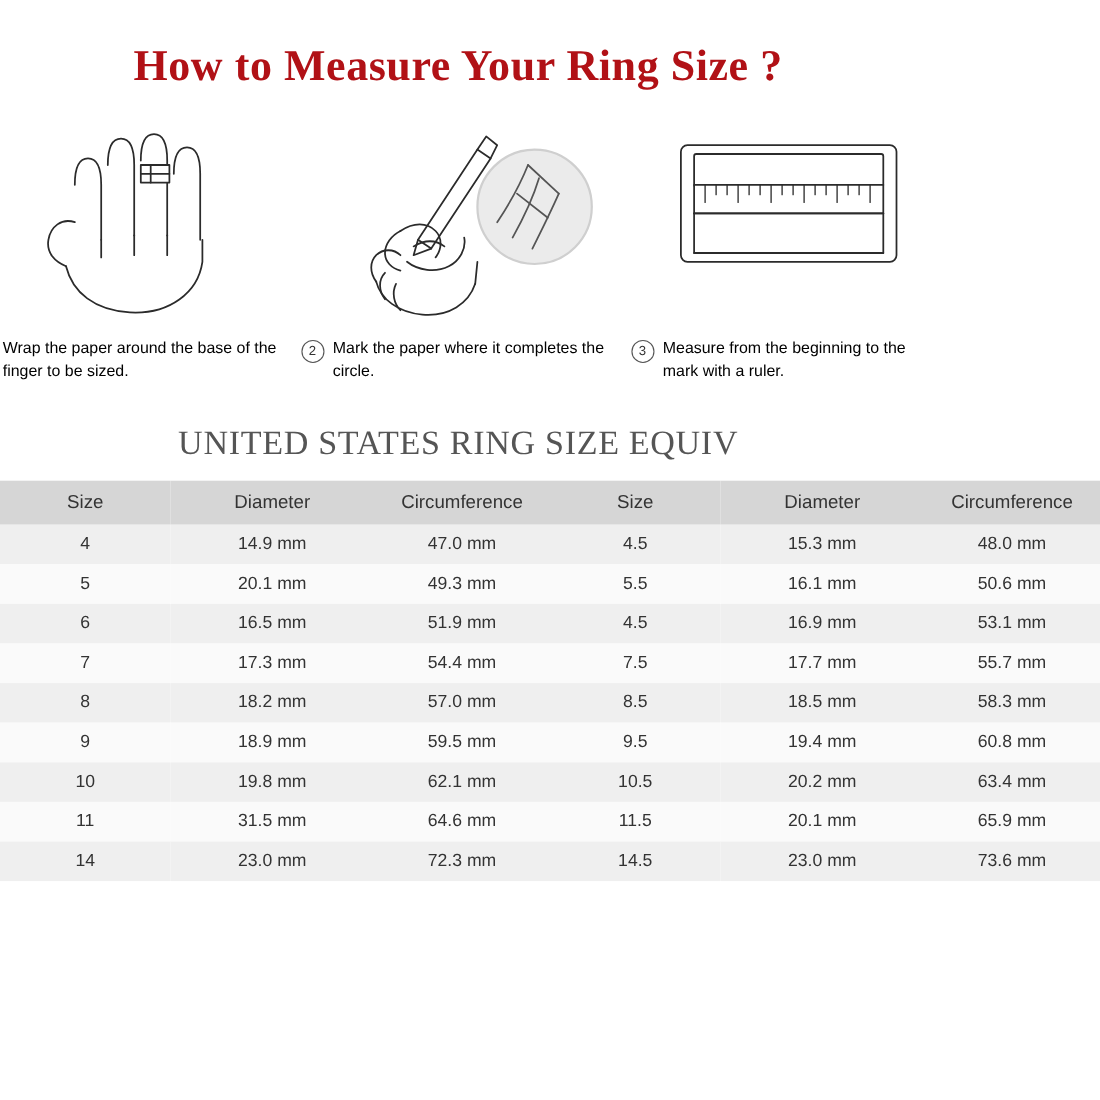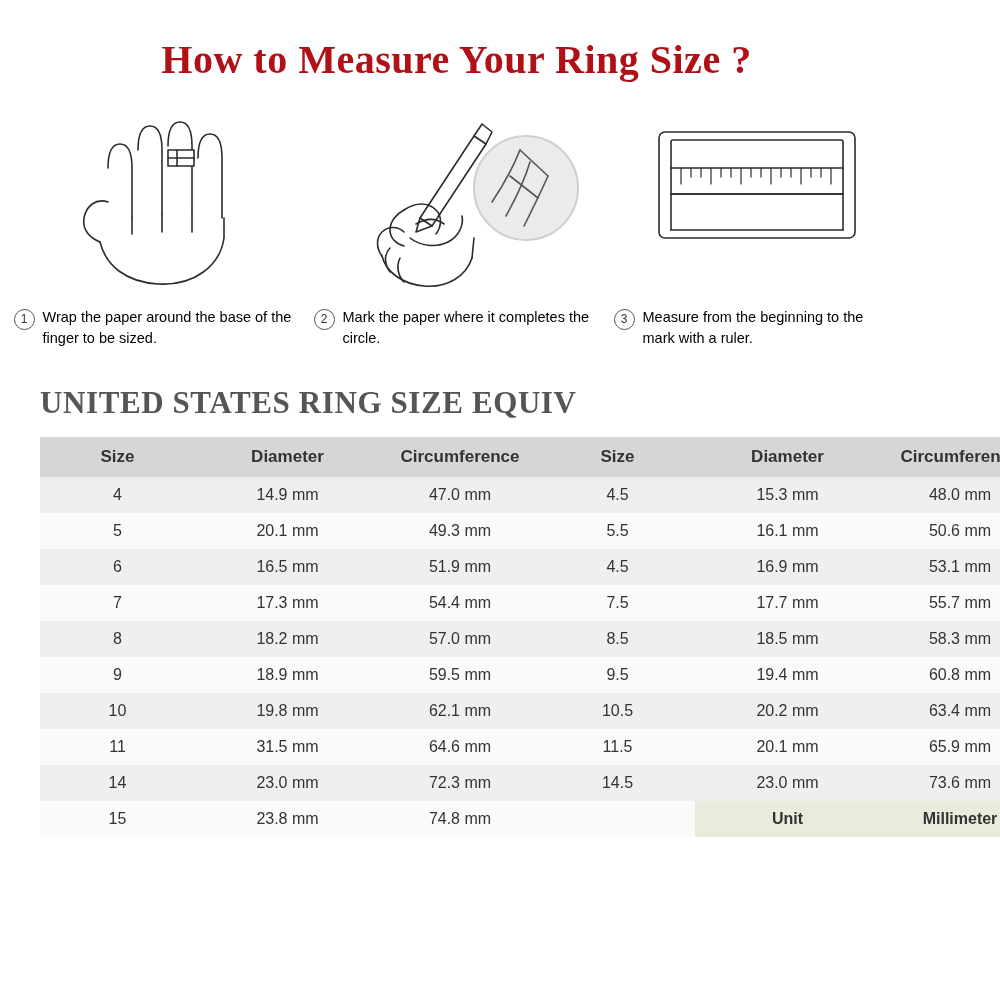--- a/index.html
+++ b/index.html
@@ -12,21 +12,20 @@
     height: 1000px;
     font-family: "Liberation Sans", sans-serif;
     color: #222;
     overflow: hidden;
   }
   .page {
     position: relative;
     width: 833px;
     height: 1000px;
     background: #ffffff;
-    margin-left: 40px;
   }
   .main-title {
     text-align: center;
     color: #b11116;
     font-family: "Liberation Serif", serif;
     font-weight: bold;
     font-size: 40px;
     letter-spacing: 0.5px;
     padding-top: 36px;
     margin: 0;
@@ -73,22 +72,23 @@
     margin-top: 2px;
   }
   .step-text {
     font-size: 14.5px;
     line-height: 21px;
     color: #000000;
   }
 
   
   .table-title {
+    text-align: center;
     font-family: "Liberation Serif", serif;
-    font-weight: bold;
+    font-weight: normal;
     font-size: 31px;
     color: #555;
     letter-spacing: 0.6px;
     margin: 36px 0 16px 0;
   }
   table.size-table {
     border-collapse: collapse;
     width: 1000px;
     table-layout: fixed;
   }
@@ -96,21 +96,21 @@
   table.size-table td {
     text-align: center;
     font-size: 16px;
     color: #333;
     padding: 0;
     height: 36px;
     vertical-align: middle;
   }
   table.size-table thead th {
     background: #d6d6d6;
-    font-weight: bold;
+    font-weight: normal;
     font-size: 17px;
     height: 40px;
   }
   table.size-table tbody tr.odd td {
     background: #efefef;
   }
   table.size-table tbody tr.even td {
     background: #fafafa;
   }
   td.unit-cell {
@@ -317,24 +317,16 @@
         <td>65.9 mm</td>
       </tr>
       <tr class="odd">
         <td>14</td>
         <td>23.0 mm</td>
         <td>72.3 mm</td>
         <td>14.5</td>
         <td>23.0 mm</td>
         <td>73.6 mm</td>
       </tr>
-      <tr class="even">
-        <td>15</td>
-        <td>23.8 mm</td>
-        <td>74.8 mm</td>
-        <td></td>
-        <td class="unit-cell">Unit</td>
-        <td class="unit-cell">Millimeter</td>
-      </tr>
     </tbody>
   </table>
 
 </div>
 
 </body></html>

